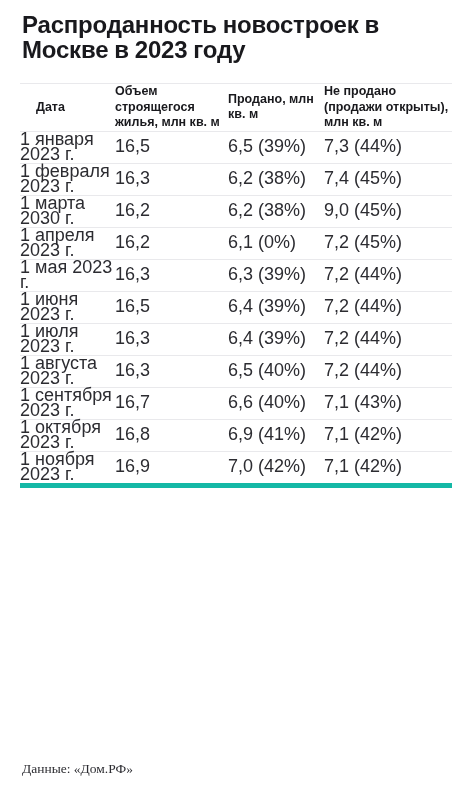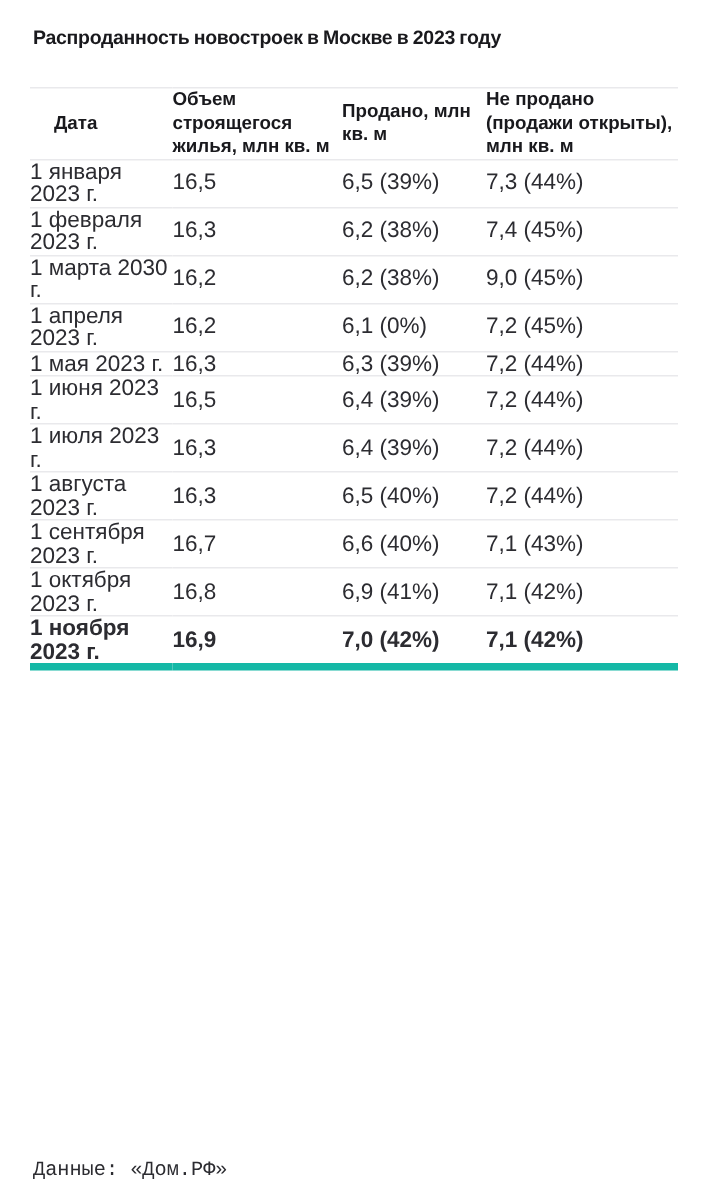--- a/index.html
+++ b/index.html
@@ -22,21 +22,21 @@
     box-sizing: border-box;
     padding: 0 20px;
   }
 
   
   .title {
     margin: 0;
     padding-top: 12px;
     padding-left: 2px;
     padding-right: 6px;
-    font-size: 13px;
+    font-size: 24px;
     line-height: 25px;
     font-weight: 700;
     letter-spacing: -0.2px;
     color: #19191d;
     word-spacing: -0.5px;
   }
 
   
   .table {
     width: 100%;
@@ -67,39 +67,39 @@
     font-size: 12.5px;
     line-height: 15.5px;
     font-weight: 700;
     color: #19191d;
     border-bottom: none;
   }
   thead th.first { padding-left: 16px; }
 
   tbody td {
     padding: 13px 8px 13px 16px;
-    font-size: 15px;
+    font-size: 18px;
     line-height: 15.5px;
     font-weight: 400;
     color: #2c2c31;
     border-bottom: none;
   }
-  tbody tr:last-child td { border-bottom: 5px solid #14b8a6; font-weight: bold; }
+  tbody tr:last-child td { border-bottom: 5px solid #14b8a6; }
 
   tbody td.date-cell {
     vertical-align: middle;
     color: #2c2c31;
   }
 
   
   .source {
     position: absolute;
     left: 22px;
-    bottom: 11px;
-    font-family: Liberation Mono, monospace;
+    bottom: 23px;
+    font-family: Liberation Serif, serif;
     font-size: 13.5px;
     line-height: 16px;
     color: #2c2c31;
   }
 </style>
 </head>
 <body>
 
 <div class="page">
 

